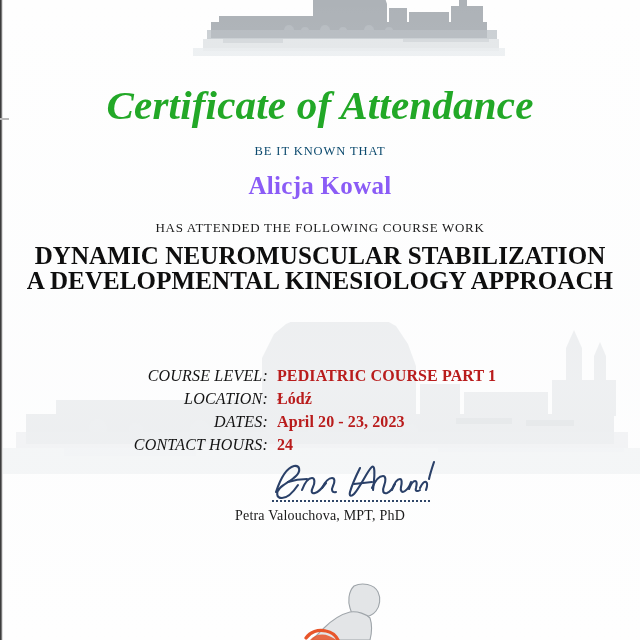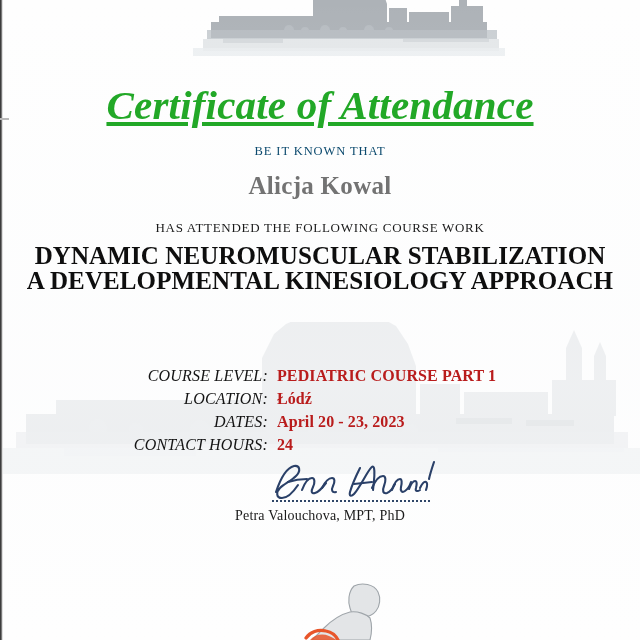--- a/index.html
+++ b/index.html
@@ -69,42 +69,41 @@
     position: absolute;
     top: 82px; left: 0;
     width: 640px;
     text-align: center;
     font-style: italic;
     font-weight: bold;
     font-size: 41px;
     line-height: 46px;
     color: #22a827;
     letter-spacing: .2px;
-    text-decoration: underline;
   }
 
   .be-it-known {
     position: absolute;
     top: 144px; left: 0;
     width: 640px;
     text-align: center;
     font-size: 12.5px;
     letter-spacing: .9px;
     color: #0c4a6e;
   }
 
   .recipient {
     position: absolute;
     top: 172px; left: 0;
     width: 640px;
     text-align: center;
     font-size: 25px;
     font-weight: bold;
     letter-spacing: .3px;
-    color: #737373;
+    color: #8b5cf6;
   }
 
   .has-attended {
     position: absolute;
     top: 220px; left: 0;
     width: 640px;
     text-align: center;
     font-size: 13px;
     letter-spacing: .7px;
     color: #1a1a1a;

